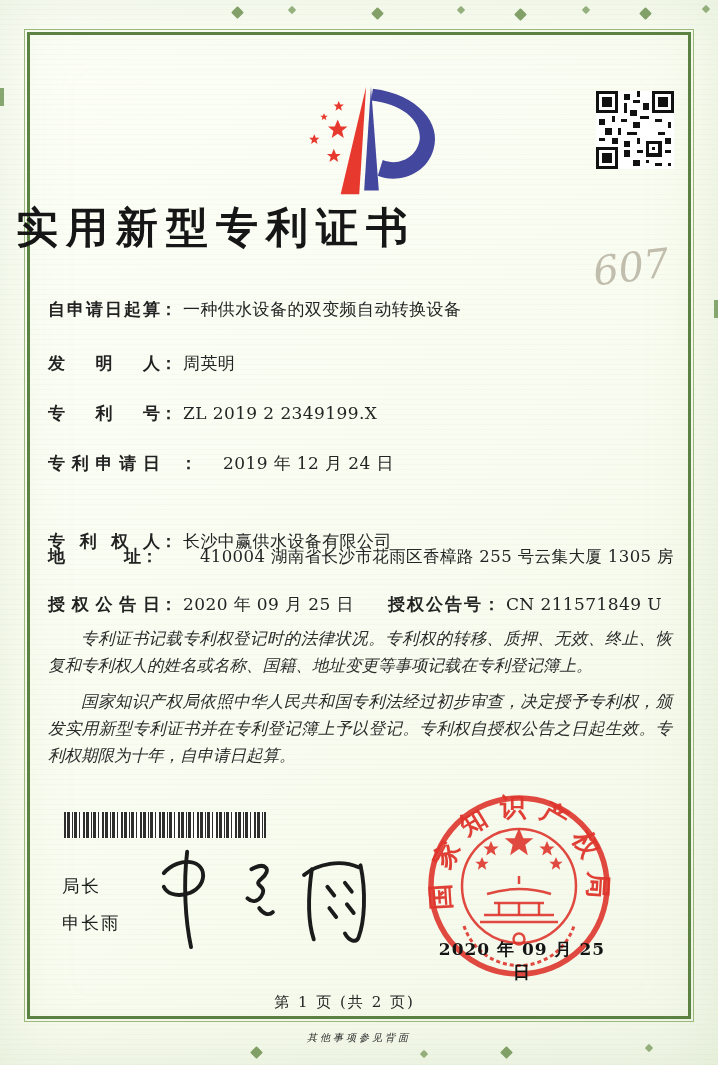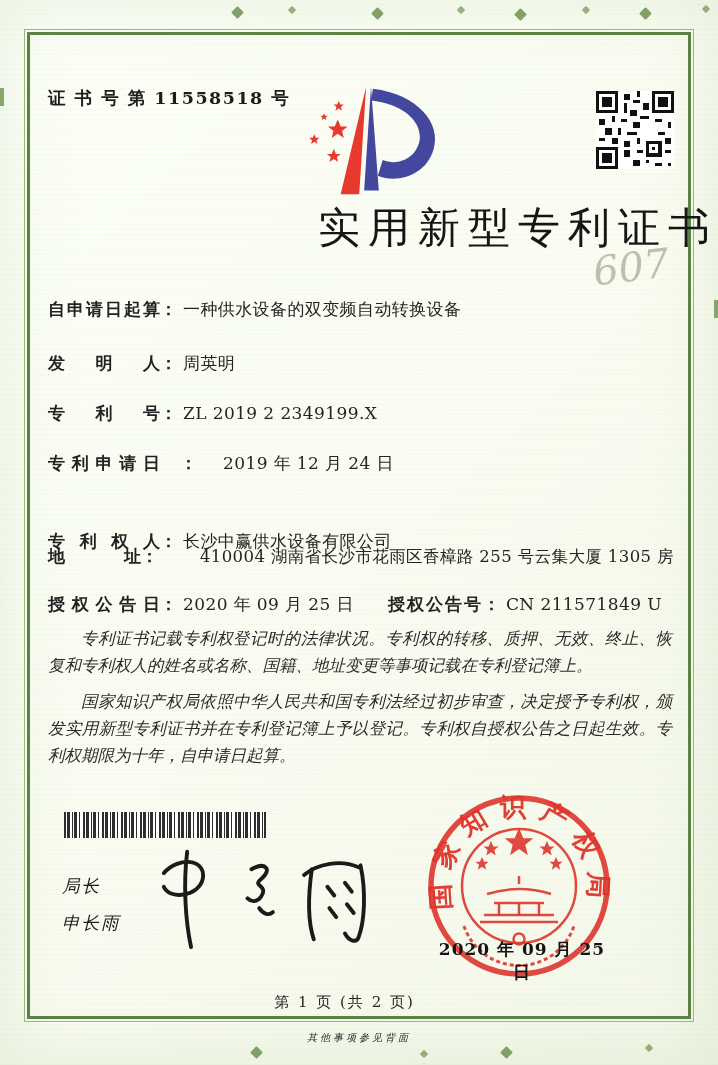--- a/index.html
+++ b/index.html
@@ -25,22 +25,22 @@
   }
   .orn.sm{width:6px;height:6px;opacity:.7;}
   .edge-dash{position:absolute;width:4px;height:18px;background:#6d9150;opacity:.8;}
   .cert-no{
     position:absolute;left:48px;top:86px;font-size:17.5px;color:#1d1d1d;
     letter-spacing:1.5px;font-weight:600;
   }
   .logo{position:absolute;left:282px;top:84px;}
   .qr{position:absolute;left:596px;top:91px;}
   .title{
-    position:absolute;left:16px;right:0;top:200px;text-align:right;
-    font-size:42px;font-weight:400;color:#161616;letter-spacing:8px;
+    position:absolute;left:16px;right:0;top:200px;text-align:left;
+    font-size:42px;font-weight:700;color:#161616;letter-spacing:8px;
   }
   .pencil{
     position:absolute;left:593px;top:244px;font-size:40px;color:#b5af9e;
     font-style:italic;transform:rotate(-7deg);font-family:"DejaVu Serif",serif;
     opacity:.8;
   }
   .row{
     position:absolute;left:48px;right:44px;display:flex;align-items:baseline;
     font-size:17px;color:#242424;white-space:nowrap;
   }
@@ -61,21 +61,21 @@
   }
   .barcode{
     position:absolute;left:64px;top:812px;width:202px;height:26px;
     background:repeating-linear-gradient(90deg,
       #1c1c1c 0 2px,#fff 2px 3px,#1c1c1c 3px 6px,#fff 6px 8px,
       #1c1c1c 8px 9px,#fff 9px 10px,#1c1c1c 10px 13px,#fff 13px 15px,
       #1c1c1c 15px 16px,#fff 16px 19px);
     opacity:.92;
   }
   .director{position:absolute;left:62px;top:874px;font-size:17.5px;color:#1d1d1d;letter-spacing:2px;}
-  .director div{margin-bottom:13px;font-style:italic;}
+  .director div{margin-bottom:13px;}
   .sig{position:absolute;left:135px;top:840px;}
   .seal{position:absolute;left:424px;top:791px;}
   .seal-date{
     position:absolute;left:429px;top:938px;width:186px;text-align:center;
     font-size:17px;color:#141414;letter-spacing:1px;z-index:5;font-weight:600;
   }
   .page-ind{
     position:absolute;left:1px;right:30px;top:993px;text-align:center;
     font-size:15px;color:#242424;letter-spacing:2px;
   }
@@ -101,21 +101,20 @@
   <span class="orn sm" style="left:421px;top:1051px;"></span>
   <span class="orn" style="left:502px;top:1048px;"></span>
   <span class="orn sm" style="left:646px;top:1045px;"></span>
   <span class="edge-dash" style="left:0;top:88px;"></span>
   <span class="edge-dash" style="left:714px;top:300px;"></span>
 
   <div class="frame">
     <div class="frame-inner"></div>
   </div>
 
-  <div class="cert-no">证 书 号 第 11558518 号</div>
 
   <div class="logo">
     <svg width="176" height="114" viewBox="0 0 180 115">
       <defs>
         <path id="starShape" d="M0,-10 L2.9,-3.1 L9.5,-3.1 L4.2,1.2 L5.9,8.1 L0,4 L-5.9,8.1 L-4.2,1.2 L-9.5,-3.1 L-2.9,-3.1 Z"></path>
       </defs>
 
       <path d="M93,4 C140,10 163,40 155,66 C147,94 116,101 98,93 L103,77 C121,84 139,73 141,55 C142,35 121,19 91,16 Z" fill="#43479e"></path>
 
       <polygon points="91,2 99,108 84,108" fill="#43479e"></polygon>

